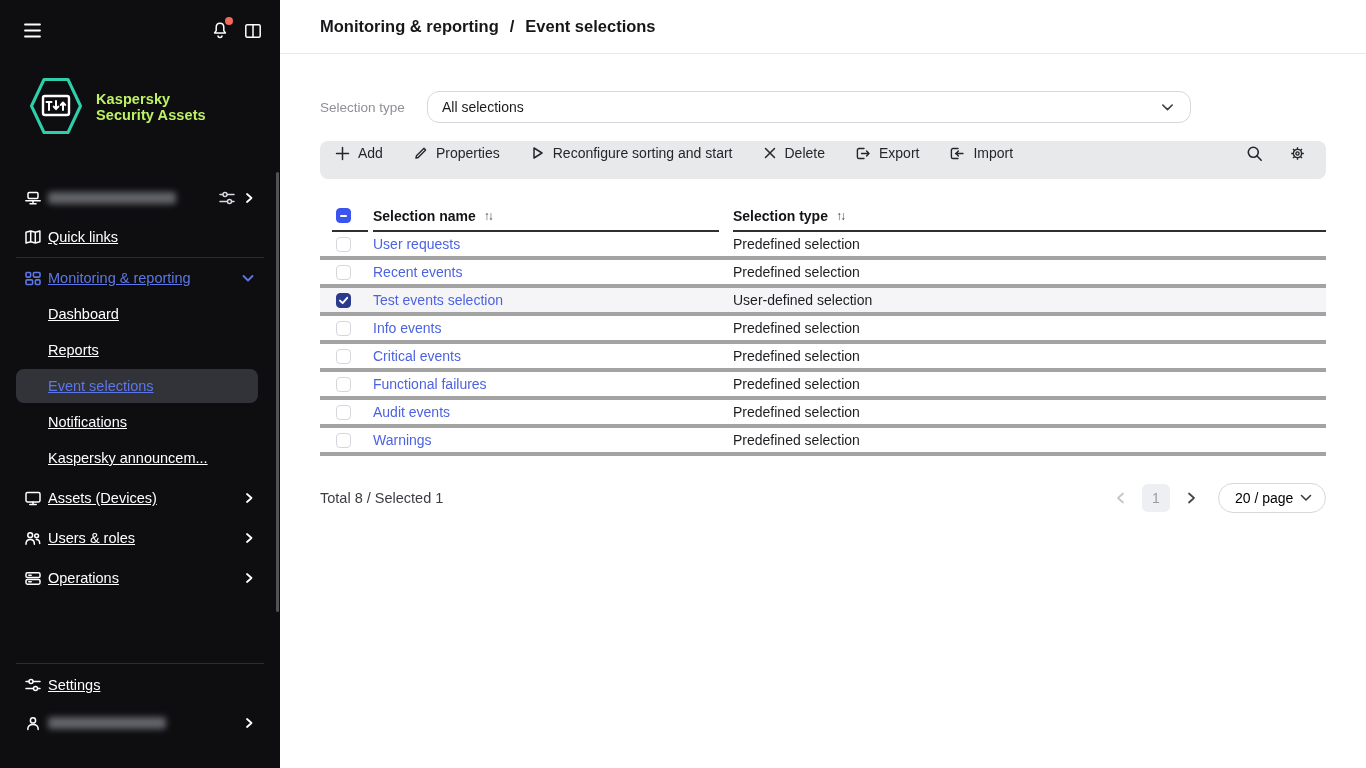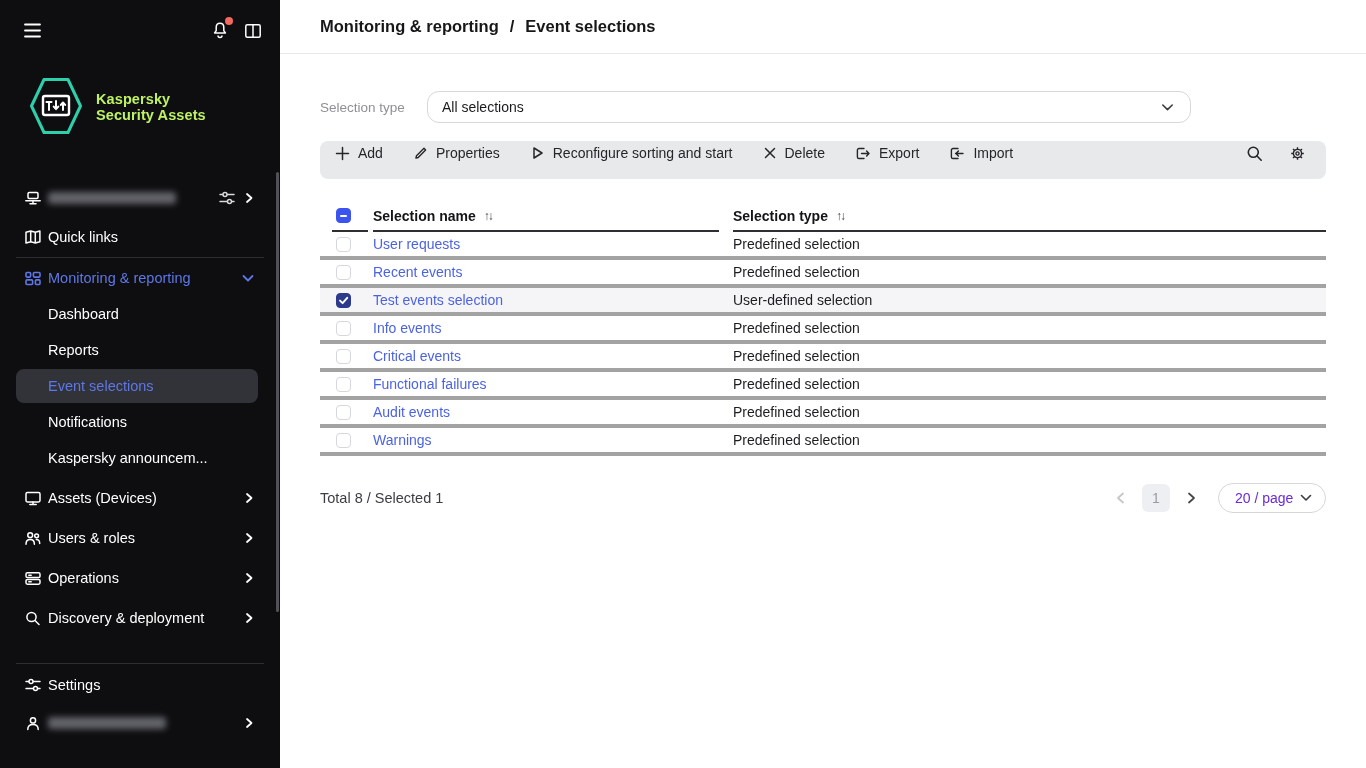--- a/index.html
+++ b/index.html
@@ -17,21 +17,21 @@
   .book-wrap { top: 23px; left: 244px; }
 
   .logo { position: absolute; top: 77px; left: 29px; }
   .logo-text { position: absolute; top: 91px; left: 96px; font-size: 14.5px;
                font-weight: 700; line-height: 16px; color: #bef264; letter-spacing: .1px; }
 
   .nav-item { position: absolute; left: 0; width: 280px; height: 36px;
               display: flex; align-items: center; font-size: 14.5px; color: #fff; cursor: pointer; }
   .nav-icon { width: 18px; height: 18px; margin-left: 24px; margin-right: 6px; flex: 0 0 auto;
               display: flex; align-items: center; justify-content: center; }
-  .nav-label { white-space: nowrap; }
+  .nav-label { white-space: nowrap; text-decoration: underline; }
   .nav-chevron { position: absolute; right: 26px; display: flex; }
   .nav-sub { padding-left: 48px; }
   .nav-item.blue, .nav-item.blue .nav-label { color: var(--accent-blue, #5e77e8); }
   .nav-item.active-pill { left: 16px; width: 242px; height: 34px; border-radius: 8px;
        background: var(--active-item-bg, #323338); padding-left: 32px;
        color: var(--accent-blue, #5e77e8); }
   .sb-divider { position: absolute; left: 16px; width: 248px; height: 1px; background: #2c2c31; }
   .redacted { display: inline-block; height: 12px; border-radius: 3px; background: #73747a;
               filter: blur(3px); opacity: .85; }
   .sliders-right { position: absolute; right: 44px; display: flex; cursor: pointer; }
@@ -81,21 +81,21 @@
   .total-text { font-size: 14.5px; color: #3c3d43; }
   .pager { margin-left: auto; display: flex; align-items: center; }
   .pg-chev { display: flex; cursor: pointer; }
   .pg-prev { color: #c3c5cb; }
   .pg-next { color: #43454b; }
   .pg-page { width: 28px; height: 28px; margin: 0 17px; background: #edeff2; border-radius: 6px;
              color: #989ba3; font-size: 14px; display: flex; align-items: center; justify-content: center;
              cursor: pointer; }
   .pg-size { margin-left: 22px; width: 108px; height: 30px; border: 1px solid #d5d7db; border-radius: 15px;
              display: flex; align-items: center; justify-content: space-between;
-             padding: 0 13px 0 16px; font-size: 14px; color: #6d28d9; cursor: pointer; }
+             padding: 0 13px 0 16px; font-size: 14px; color: #000000; cursor: pointer; }
   svg { display: block; }
 </style>
 </head>
 <body>
 
 <div class="sidebar">
 
   <span class="icon-btn hamburger">
     <svg width="17" height="15" viewBox="0 0 17 15">
         <path d="M1 1.5h15M1 7.5h15M1 13.5h15" stroke="#fff" stroke-width="1.8" stroke-linecap="round"></path>
@@ -241,34 +241,20 @@
         </svg>
     </span>
     <span class="nav-label">Operations</span>
     <span class="nav-chevron">
       <svg width="10" height="12" viewBox="0 0 10 12">
           <path d="M3 2l4.5 4L3 10" fill="none" stroke="#fff" stroke-width="1.8" stroke-linecap="round" stroke-linejoin="round"></path>
         </svg>
     </span>
   </div>
 
-  <div class="nav-item" style="top:600px">
-    <span class="nav-icon">
-      <svg width="18" height="17" viewBox="0 0 18 17">
-          <circle cx="7.5" cy="7" r="4.6" fill="none" stroke="#fff" stroke-width="1.5"></circle>
-          <path d="M11 10.5 15 14.5" stroke="#fff" stroke-width="1.5" stroke-linecap="round"></path>
-        </svg>
-    </span>
-    <span class="nav-label">Discovery &amp; deployment</span>
-    <span class="nav-chevron">
-      <svg width="10" height="12" viewBox="0 0 10 12">
-          <path d="M3 2l4.5 4L3 10" fill="none" stroke="#fff" stroke-width="1.8" stroke-linecap="round" stroke-linejoin="round"></path>
-        </svg>
-    </span>
-  </div>
 
   <div class="sb-divider" style="top:663px"></div>
 
   <div class="nav-item" style="top:667px">
     <span class="nav-icon">
       <svg width="18" height="16" viewBox="0 0 18 16">
           <path d="M2 4.5h14 M2 11.5h14" stroke="#fff" stroke-width="1.5" stroke-linecap="round"></path>
           <circle cx="7" cy="4.5" r="2" fill="#0e0e11" stroke="#fff" stroke-width="1.5"></circle>
           <circle cx="11.5" cy="11.5" r="2" fill="#0e0e11" stroke="#fff" stroke-width="1.5"></circle>
         </svg>

